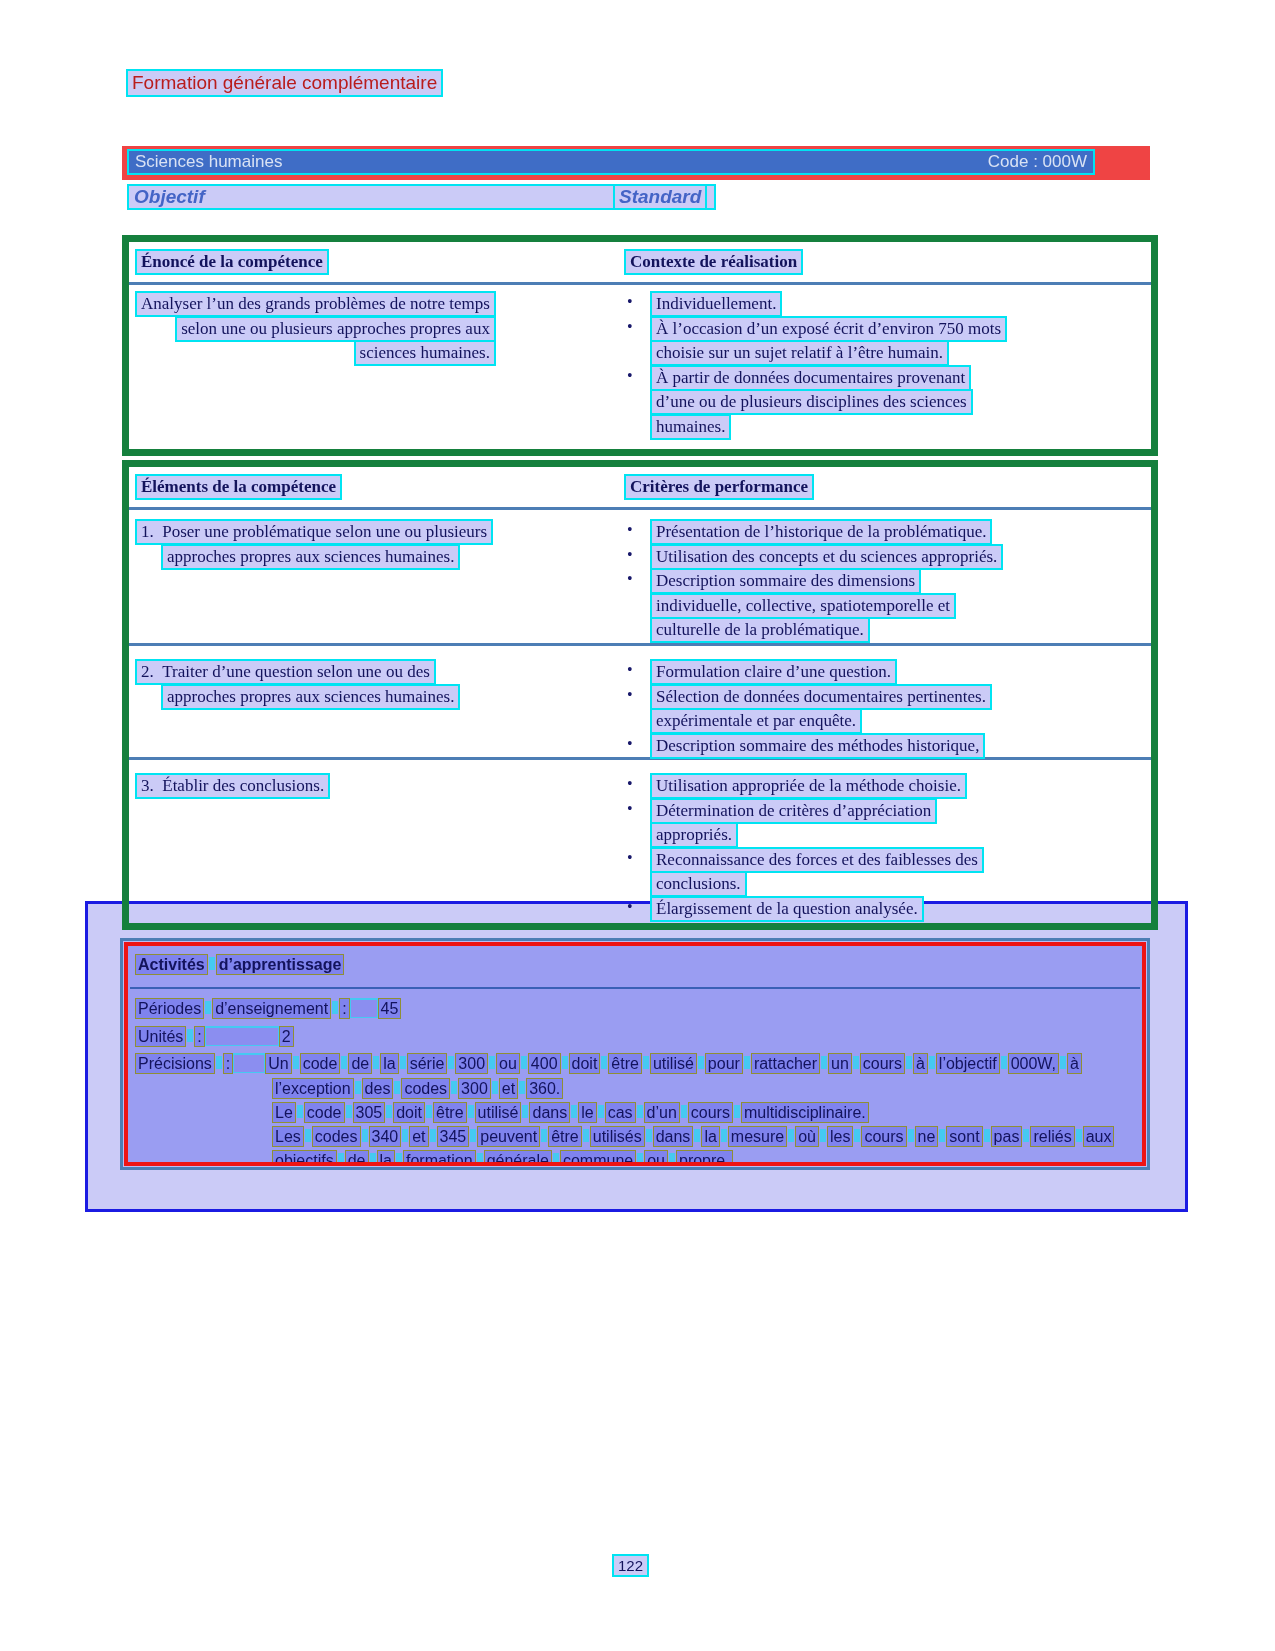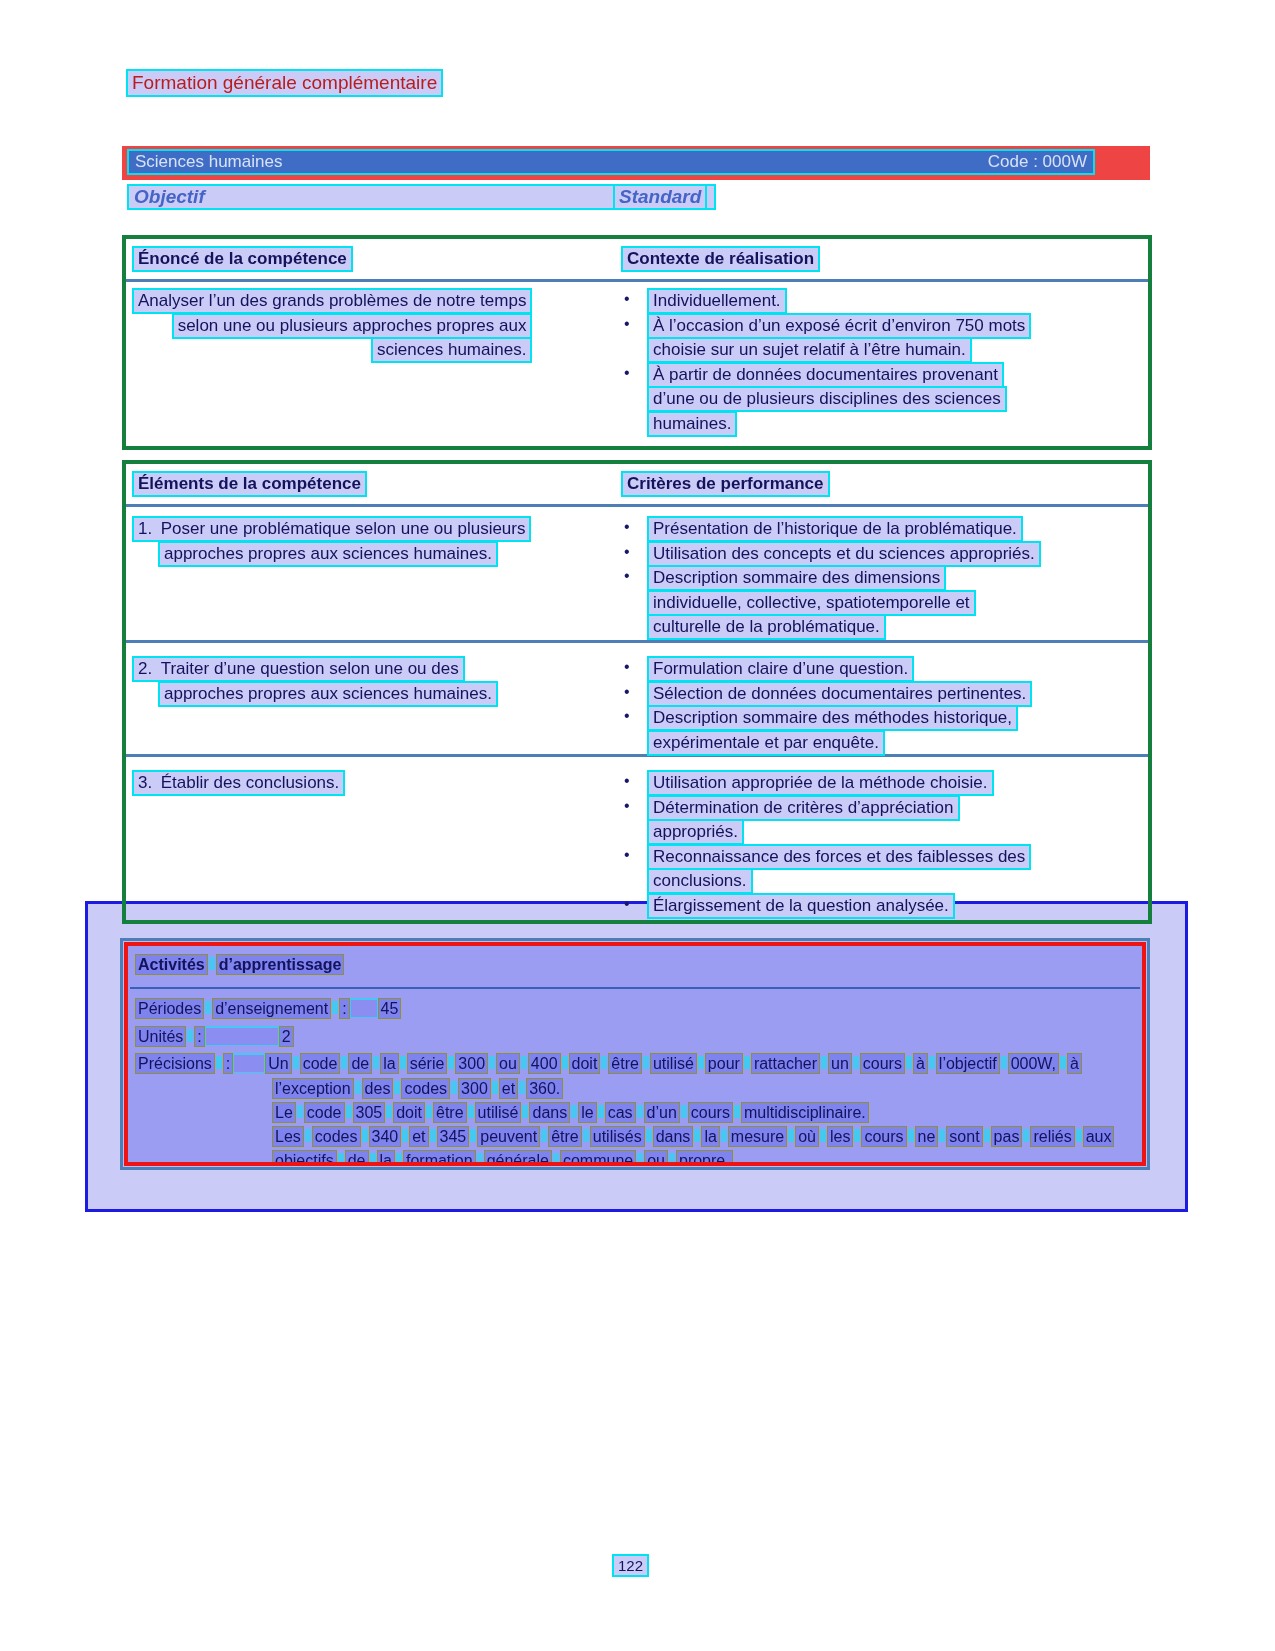--- a/index.html
+++ b/index.html
@@ -20,21 +20,21 @@
              border:2px solid #00e4f2;color:#d9e2f4;font-size:17px;line-height:22px;
              padding:0 6px;}
   .bar-right{position:absolute;right:6px;top:0;}
   
   .objstrip{left:127px;top:184px;width:580px;height:22px;background:#cbcbf7;
             border:2px solid #00e4f2;font-style:italic;font-weight:bold;
             font-size:19px;line-height:22px;color:#4464c6;padding-left:5px;}
   .std-box{position:absolute;left:484px;top:-2px;border:2px solid #00e4f2;
            background:#cbcbf7;padding:0 4px;height:22px;line-height:22px;}
   
-  .tbl{border:4px solid #15803d;background:transparent;}
+  .tbl{border:7px solid #15803d;background:transparent;font-family:Liberation Serif, serif;}
   .tsep{position:absolute;left:0;right:0;height:3px;background:#4d7eb5;}
   
   .bluebox{left:85px;top:901px;width:1097px;height:305px;border:3px solid #1b1be2;
            background:#cbcbf7;z-index:1;}
   .t2{z-index:2;}
   .actbox{left:120px;top:938px;width:1024px;height:226px;border:3px solid #4d7eb5;
           background:#b9bcf4;z-index:3;}
   .redbox{position:absolute;left:1px;top:1px;right:1px;bottom:1px;
           border:4px solid #ee1414;background:#9a9df2;overflow:hidden;padding-left:28px;}
   .act-hr{position:absolute;left:2px;right:2px;height:2px;background:#3a60b6;}
@@ -119,22 +119,22 @@
         <div class="line"><span class="bdot"></span><span class="hl">individuelle, collective, spatiotemporelle et</span></div>
         <div class="line"><span class="bdot"></span><span class="hl">culturelle de la problématique.</span></div>
       </div>
       <div class="abs" style="left: 6px; top: 192px;">
         <div class="line"><span class="hl">2. Traiter d’une question selon une ou des</span></div>
         <div class="line" style="padding-left: 26px;"><span class="hl">approches propres aux sciences humaines.</span></div>
       </div>
       <div class="abs" style="left: 495px; top: 192px;">
         <div class="line"><span class="bdot">•</span><span class="hl">Formulation claire d’une question.</span></div>
         <div class="line"><span class="bdot">•</span><span class="hl">Sélection de données documentaires pertinentes.</span></div>
+        <div class="line"><span class="bdot"></span><span class="hl">expérimentale et par enquête.</span></div>
         <div class="line"><span class="bdot">•</span><span class="hl">Description sommaire des méthodes historique,</span></div>
-        <div class="line"><span class="bdot"></span><span class="hl">expérimentale et par enquête.</span></div>
       </div>
       <div class="abs" style="left: 6px; top: 306px;">
         <div class="line"><span class="hl">3. Établir des conclusions.</span></div>
       </div>
       <div class="abs" style="left: 495px; top: 306px;">
         <div class="line"><span class="bdot">•</span><span class="hl">Utilisation appropriée de la méthode choisie.</span></div>
         <div class="line"><span class="bdot">•</span><span class="hl">Détermination de critères d’appréciation</span></div>
         <div class="line"><span class="bdot"></span><span class="hl">appropriés.</span></div>
         <div class="line"><span class="bdot">•</span><span class="hl">Reconnaissance des forces et des faiblesses des</span></div>
         <div class="line"><span class="bdot"></span><span class="hl">conclusions.</span></div>

